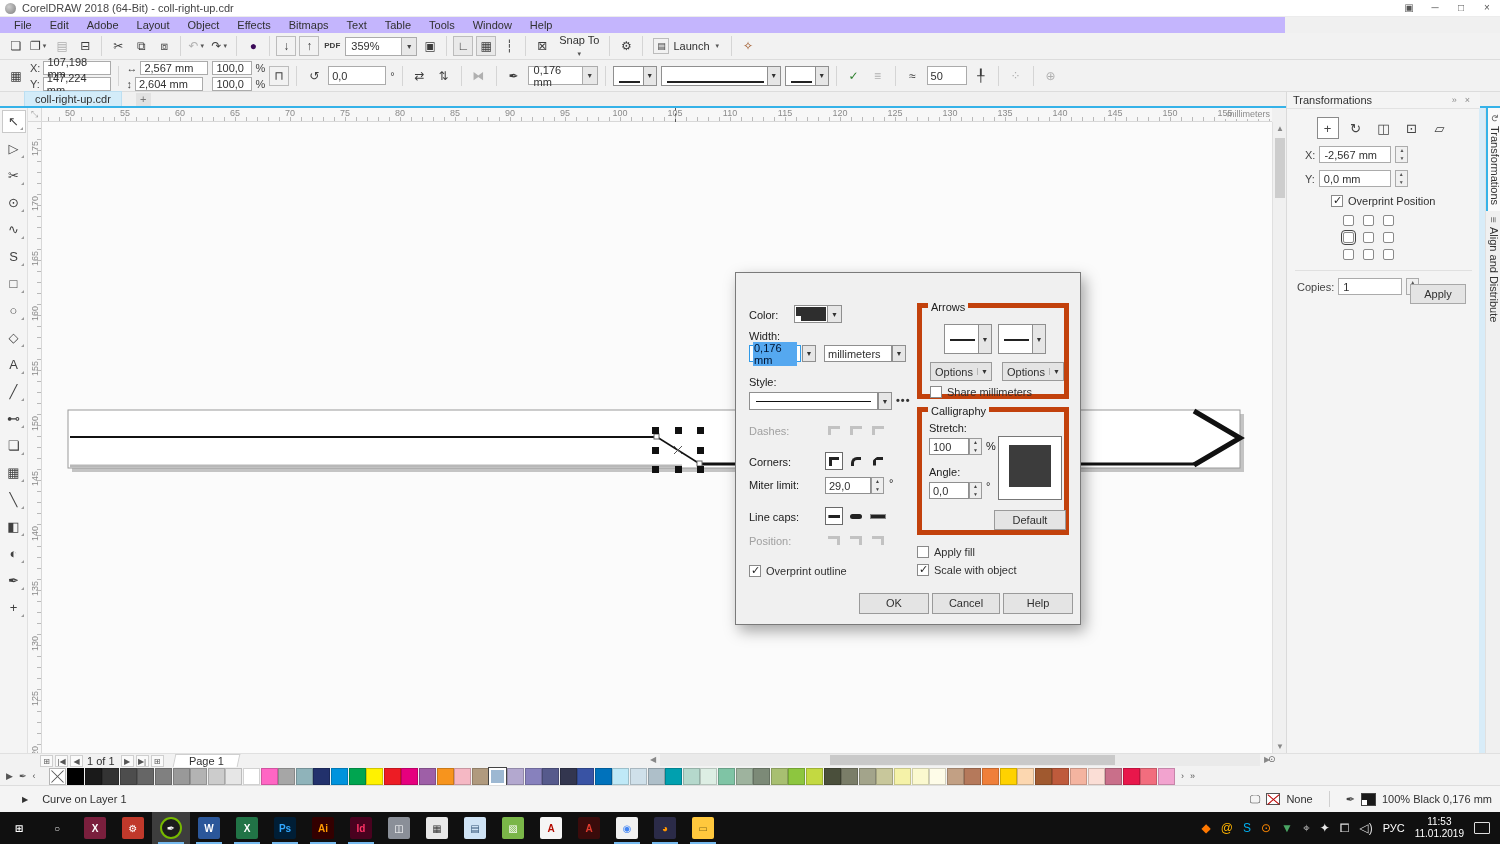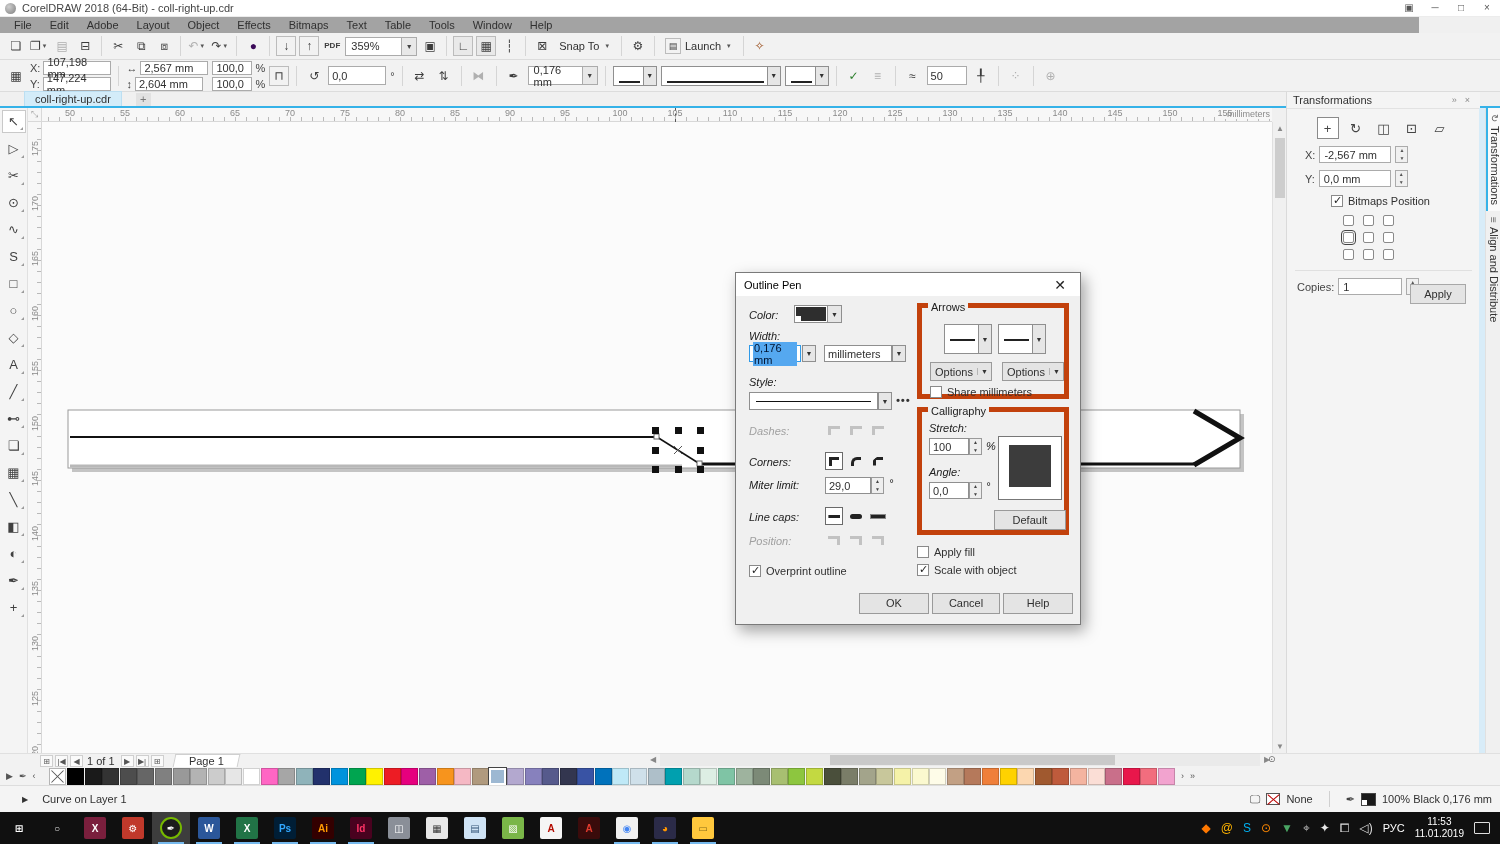--- a/index.html
+++ b/index.html
@@ -6,21 +6,21 @@
   html,body { width:1500px; height:844px; overflow:hidden; }
   body { font-family:"Liberation Sans","DejaVu Sans",sans-serif; font-size:11px; color:#303030; background:#f0f0f0; position:relative; }
   .abs { position:absolute; }
   
   #titlebar { left:0; top:0; width:1500px; height:17px; background:#ffffff; display:flex; align-items:center; border-bottom:1px solid #ececec;}
   #titlebar .logo { width:11px; height:11px; border-radius:50%; background:radial-gradient(circle at 35% 35%,#cfcfcf,#7d7d7d); margin:0 6px 0 5px;}
   #titlebar .title { font-size:11px; color:#444; }
   #titlebar .winbtns { margin-left:auto; display:flex; }
   #titlebar .winbtn { width:26px; height:16px; text-align:center; line-height:15px; color:#555; font-size:10px; }
   
-  #menubar { left:0; top:17px; width:1419px; height:16px; background:#a3a3a3; display:flex; align-items:center; padding-left:6px; gap:2px;}
+  #menubar { left:0; top:17px; width:1285px; height:16px; background:#c4b5fd; display:flex; align-items:center; padding-left:6px; gap:2px;}
   .menu-item { padding:1px 8px; color:#303030; }
   
   #toolbar { left:0; top:33px; width:1500px; height:27px; background:#f2f2f2; border-bottom:1px solid #dcdcdc; display:flex; align-items:center; padding-left:6px; gap:3px;}
   #propbar { left:0; top:60px; width:1500px; height:32px; background:#f2f2f2; border-bottom:1px solid #dcdcdc; display:flex; align-items:center; padding-left:6px; gap:4px;}
   .tbico { min-width:20px; height:20px; display:inline-flex; align-items:center; justify-content:center; color:#3c3c3c; font-size:12px; border:1px solid transparent; }
   .tbico.toggled { border:1px solid #bcbcbc; background:#e9e9e9; }
   .tbico.disabled { color:#b0b0b0; }
   .tbsep { width:1px; height:20px; background:#d5d5d5; margin:0 3px; }
   .ddarrow { font-size:7px; color:#555; padding:0 2px; }
   .combo { height:19px; background:#fff; border:1px solid #ababab; display:inline-flex; align-items:center; }
@@ -122,21 +122,21 @@
   #tray { margin-left:auto; display:flex; align-items:center; gap:10px; padding-right:10px; }
   .trayico { font-size:12px; color:#ddd; }
   #lang { color:#fff; font-size:11px; }
   #clock { color:#fff; text-align:center; font-size:10px; line-height:12px; }
   #notif { width:16px; height:12px; border:1px solid #ddd; border-radius:1px; }
   
   #dialog { left:735px; top:272px; width:346px; height:353px; background:#f0f0f0; border:1px solid #7a7a7a; box-shadow:4px 6px 14px rgba(0,0,0,.35); }
   #dlg-title { height:23px; background:#fff; display:flex; align-items:center; padding:0 8px; }
   #dlg-title .t { flex:1; color:#000; }
   #dlg-close { font-size:14px; color:#222; padding:0 6px; }
-  .dlglab { position:absolute; color:#202020;font-style:italic; }
+  .dlglab { position:absolute; color:#202020; }
   .dlglab.gray { color:#a0a0a0; }
   .dlgbtn3 { position:absolute; width:18px; height:18px; background:#f0f0f0; display:flex; align-items:center; justify-content:center; }
   .dlgbtn3.sel { border:1px solid #6a6a6a; background:#fff; }
   .miter-corner { width:10px; height:9px; border-left:3px solid #222; border-top:3px solid #222; }
   .round-corner { width:10px; height:9px; border-left:3px solid #222; border-top:3px solid #222; border-top-left-radius:6px; }
   .bevel-corner { width:10px; height:9px; border-left:3px solid #222; border-top:3px solid #222; clip-path:polygon(0 45%,45% 0,100% 0,100% 100%,0 100%); }
   .cap1 { width:12px; height:3px; background:#222; border-left:1px solid #777; }
   .cap2 { width:12px; height:5px; background:#222; border-radius:3px; }
   .cap3 { width:14px; height:3px; background:#222; outline:1px solid #888; }
   .grayico { width:12px; height:9px; border-left:3px solid #c2c2c2; border-top:3px solid #c2c2c2; }
@@ -219,21 +219,21 @@
     <span class="val">359%</span>
       <span class="btn">▼</span>
   </span>
   <span class="tbico">▣</span>
   <span class="tbsep"></span>
   <span class="tbico toggled">∟</span>
   <span class="tbico toggled">▦</span>
   <span class="tbico">┆</span>
   <span class="tbsep"></span>
   <span class="tbico">⊠</span>
-  <span style="display:inline-flex;align-items:center;gap:4px;padding:0 4px;">
+  <span style="display:inline-flex;align-items:center;gap:4px;padding:0 4px;flex-direction:column;">
     <span>Snap To</span>
       <span class="ddarrow">▾</span>
   </span>
   <span class="tbsep"></span>
   <span class="tbico">⚙</span>
   <span class="tbsep"></span>
   <span style="display:inline-flex;align-items:center;gap:4px;padding:0 4px;">
     <span class="tbico" style="border:1px solid #bcbcbc;min-width:16px;height:16px;font-size:9px;">▤</span>
     <span>Launch</span>
       <span class="ddarrow">▾</span>
@@ -428,21 +428,21 @@
   <div class="dkrow">
     <span class="plab">Y:</span>
     <span class="dkfield">0,0 mm</span>
     <span class="spin">
         <span>▲</span>
         <span>▼</span>
       </span>
   </div>
   <div class="cbrow">
     <span class="cb checked"></span>
-    <span>Bitmaps Position</span>
+    <span>Overprint Position</span>
   </div>
   <div id="anchor-grid">
     <span class="anch"></span>
     <span class="anch"></span>
     <span class="anch"></span>
     <span class="anch sel"></span>
     <span class="anch"></span>
     <span class="anch"></span>
     <span class="anch"></span>
     <span class="anch"></span>
@@ -651,24 +651,20 @@
     <span id="lang">РУС</span>
     <span id="clock">
       <div>11:53</div>
       <div>11.01.2019</div>
     </span>
     <span id="notif"></span>
   </span>
 </div>
 
 <div class="abs" id="dialog">
-  <div id="dlg-title">
-    <span class="t">Outline Pen</span>
-    <span id="dlg-close">✕</span>
-  </div>
 
   <span class="dlglab" style="left:13px;top:36px;">Color:</span>
   <span id="colorswatch">
       <span class="sw"></span>
       <span class="dd">▼</span>
     </span>
 
   <span class="dlglab" style="left:13px;top:57px;">Width:</span>
   <span class="dlgfield" id="widthfield">
       <span class="hl">0,176 mm</span>

